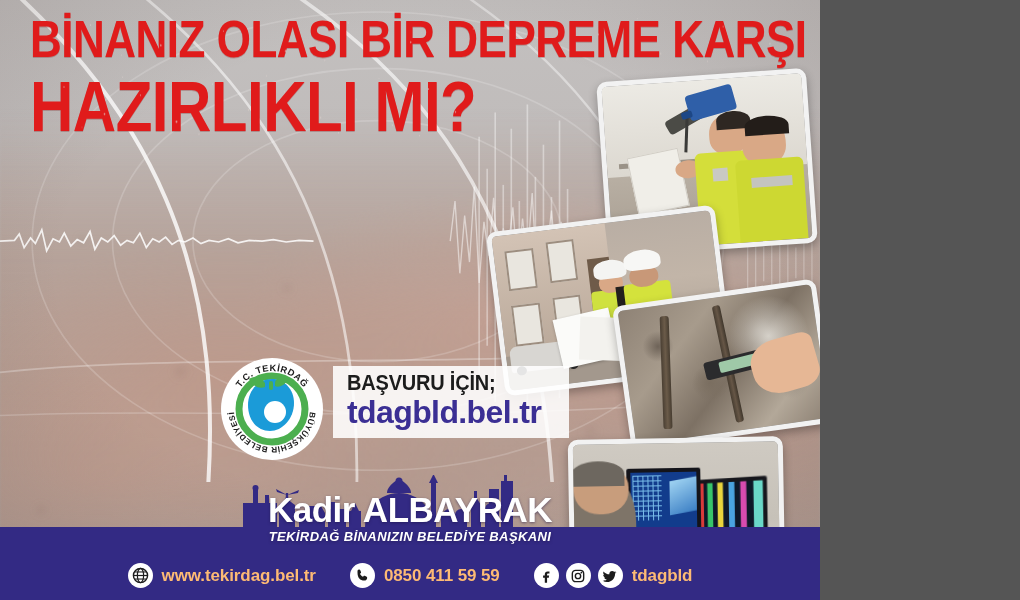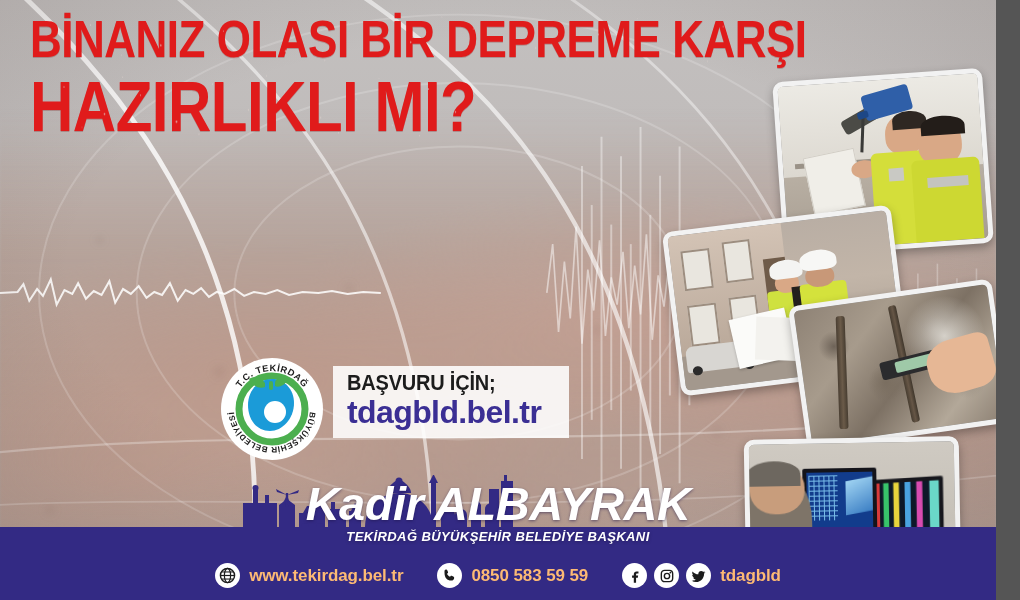--- a/index.html
+++ b/index.html
@@ -1,19 +1,19 @@
 <!DOCTYPE html>
 <html lang="tr"><head>
 <meta charset="utf-8">
 <title>Tekirdag Deprem Performans Analizi</title>
 <style>
   html,body{margin:0;padding:0;background:#555;}
   *{box-sizing:border-box;}
   .poster{
-    position:relative;width:996px;height:600px;overflow:hidden;
+    position:relative;width:820px;height:600px;overflow:hidden;
     font-family:"Liberation Sans", sans-serif;
     background:#b9b5b4;
   }
 
   
   .bg-base{
     position:absolute;inset:0;
     background:
       linear-gradient(180deg,#c3c0bf 0%,#c0bcbb 22%,#bdb6b3 30%,#b9b0ab 40%,#b5aaa4 52%,#b3a7a0 64%,#b2a69f 76%,#b3a8a2 88%,#b6aca7 100%);
   }
@@ -221,21 +221,21 @@
   .p4 .phair{position:absolute;left:-1%;top:12%;width:26%;height:18%;background:#6d675f;border-radius:50% 50% 0 0;}
   .p4 .parm{position:absolute;left:8%;top:66%;width:30%;height:22%;background:#8b8175;border-radius:40% 20% 10% 10%;}
 
   
   .skyline{position:absolute;left:235px;bottom:73px;width:280px;height:52px;z-index:6;}
   .mayor{
     position:absolute;left:0;right:0;bottom:56px;text-align:center;z-index:7;
     pointer-events:none;
   }
   .mayor-name{
-    color:#ffffff;font-size:47px;font-weight:900;font-style:italic;
+    color:#ffffff;font-size:35px;font-weight:900;
     letter-spacing:-0.5px;line-height:1;text-shadow:0 1px 3px rgba(30,20,70,.55);
   }
   .mayor-name .first{font-weight:900;}
   .mayor-title{
     color:#ffffff;font-size:13px;font-weight:700;font-style:italic;
     letter-spacing:.4px;margin-top:2px;text-shadow:0 1px 3px rgba(30,20,70,.5);
   }
   .footer{
     position:absolute;left:0;right:0;bottom:0;height:73px;background:#332A84;z-index:6;
   }
@@ -457,21 +457,21 @@
       <rect x="269" y="0" width="3" height="8"></rect>
       <rect x="254" y="14" width="10" height="20"></rect>
     </g>
   </svg>
 
   <div class="mayor">
     <div class="mayor-name">
       <span class="first">Kadir</span>
       <span>ALBAYRAK</span>
     </div>
-    <div class="mayor-title">TEKİRDAĞ BÜYÜKŞEHİR BELEDİYE BAŞKANI</div>
+    <div class="mayor-title">TEKİRDAĞ BİNANIZIN BELEDİYE BAŞKANI</div>
   </div>
 
   <div class="footer">
     <div class="footer-row">
 
       <div class="fgroup">
         <span class="ficon">
           <svg width="17" height="17" viewBox="0 0 24 24">
             <circle cx="12" cy="12" r="10" fill="none" stroke="#1c1c1c" stroke-width="2"></circle>
             <ellipse cx="12" cy="12" rx="4.4" ry="10" fill="none" stroke="#1c1c1c" stroke-width="1.7"></ellipse>
@@ -482,21 +482,21 @@
         </span>
         <span class="ftext">www.tekirdag.bel.tr</span>
       </div>
 
       <div class="fgroup">
         <span class="ficon">
           <svg width="15" height="15" viewBox="0 0 24 24">
             <path d="M6.6 2.5c1 0 1.6.5 2 1.5l1 2.4c.3.8.1 1.5-.6 2l-1 .8c.9 2.2 2.6 3.9 4.8 4.8l.8-1c.5-.7 1.2-.9 2-.6l2.4 1c1 .4 1.5 1 1.5 2 0 2.6-2 4.6-4.6 4.6C8.2 20 4 15.8 4 7.1 4 4.5 4 2.5 6.6 2.5z" fill="#1c1c1c"></path>
           </svg>
         </span>
-        <span class="ftext">0850 583 59 59</span>
+        <span class="ftext">0850 411 59 59</span>
       </div>
 
       <div class="fgroup">
         <span class="socials">
           <span class="ficon">
             <svg width="16" height="16" viewBox="0 0 24 24">
               <path d="M14.8 8.4h2.4V5.2h-2.8c-2.6 0-4.2 1.6-4.2 4.2v2H7.6v3.2h2.6V22h3.4v-7.4h2.6l.5-3.2h-3.1V9.8c0-1 .4-1.4 1.2-1.4z" fill="#1c1c1c"></path>
             </svg>
           </span>
           <span class="ficon">

